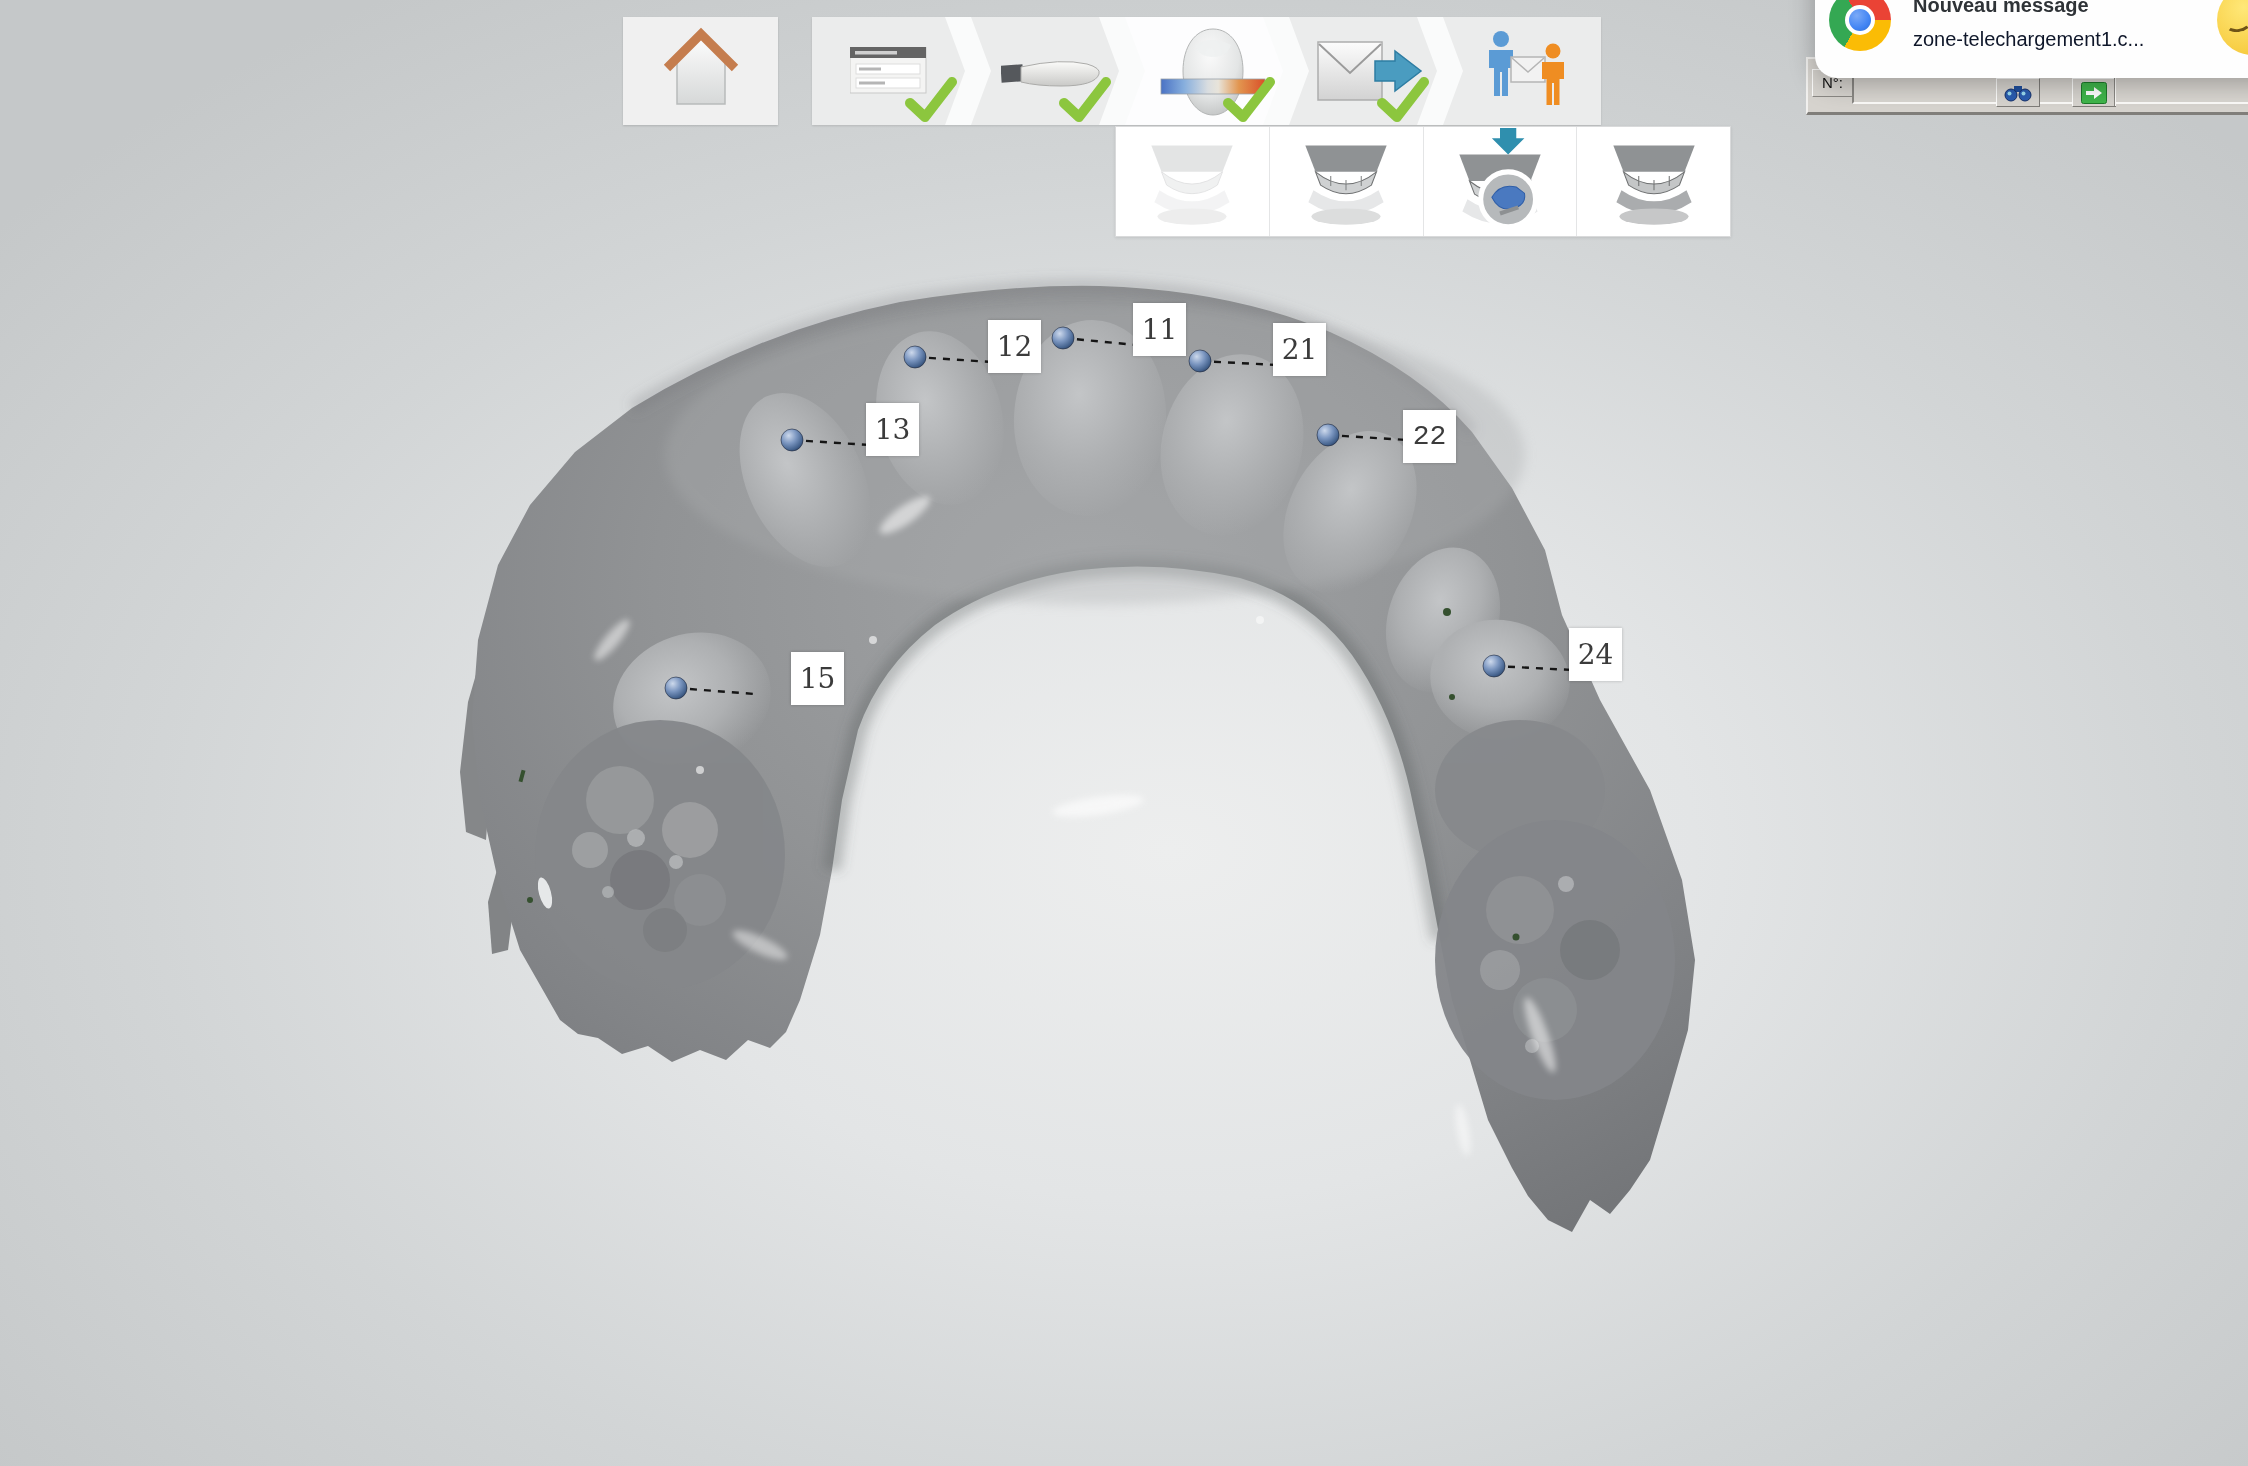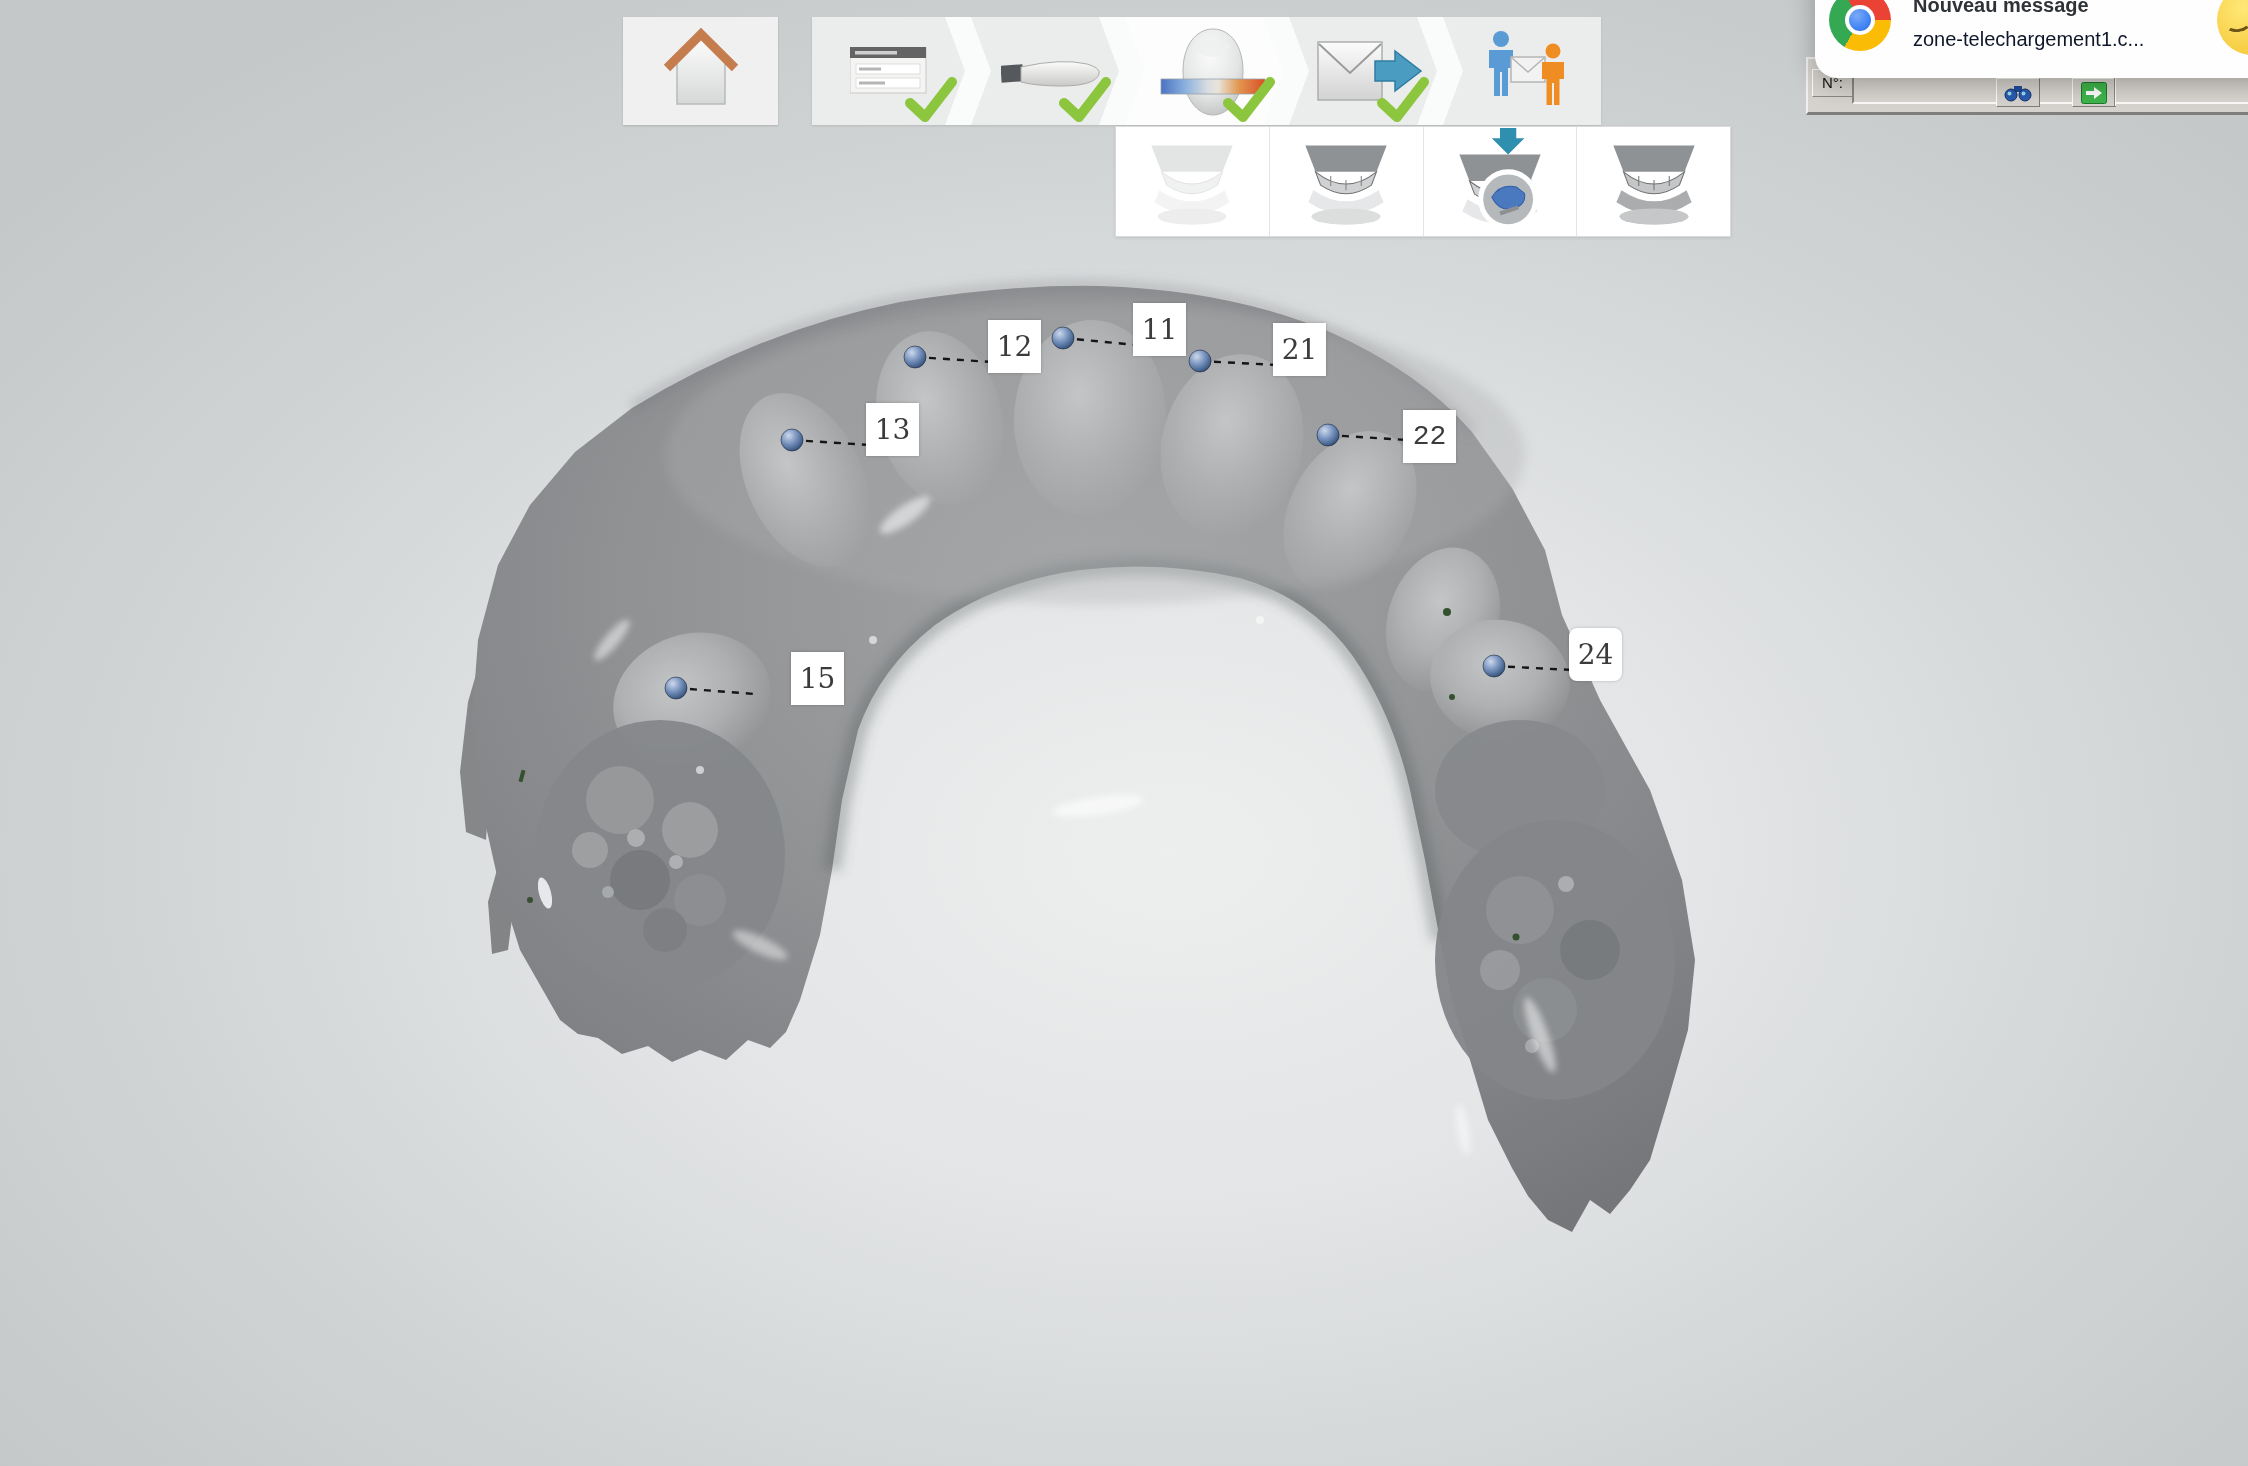--- a/index.html
+++ b/index.html
@@ -178,21 +178,21 @@
           <circle cx="1494" cy="666" r="11" fill="url(#sphereG)" stroke="rgba(20,30,50,.55)"></circle>
         </g>
     </svg>
     <div id="labels">
         <div class="tooth-label" style="left: 866px; top: 403px; text-align: center;">13</div>
         <div class="tooth-label" style="left: 988px; top: 320px;">12</div>
         <div class="tooth-label" style="left: 1133px; top: 303px;">11</div>
         <div class="tooth-label" style="left: 1273px; top: 323px;">21</div>
         <div class="tooth-label" style="left: 1403px; top: 410px; font-family: Liberation Mono, monospace;">22</div>
         <div class="tooth-label" style="left: 791px; top: 652px;">15</div>
-        <div class="tooth-label" style="left: 1569px; top: 628px; border-radius: 8px;">24</div>
+        <div class="tooth-label" style="left: 1569px; top: 628px;">24</div>
       </div>
   </div>
 
   <div id="numbar">
     <span class="tag">N°:</span>
     <div class="field"></div>
   </div>
   <div class="mini-btn" id="btn-find">
     <svg width="28" height="18" viewBox="0 0 28 18">
       <rect x="10" y="2" width="8" height="6" fill="#1f4e9c"></rect>

